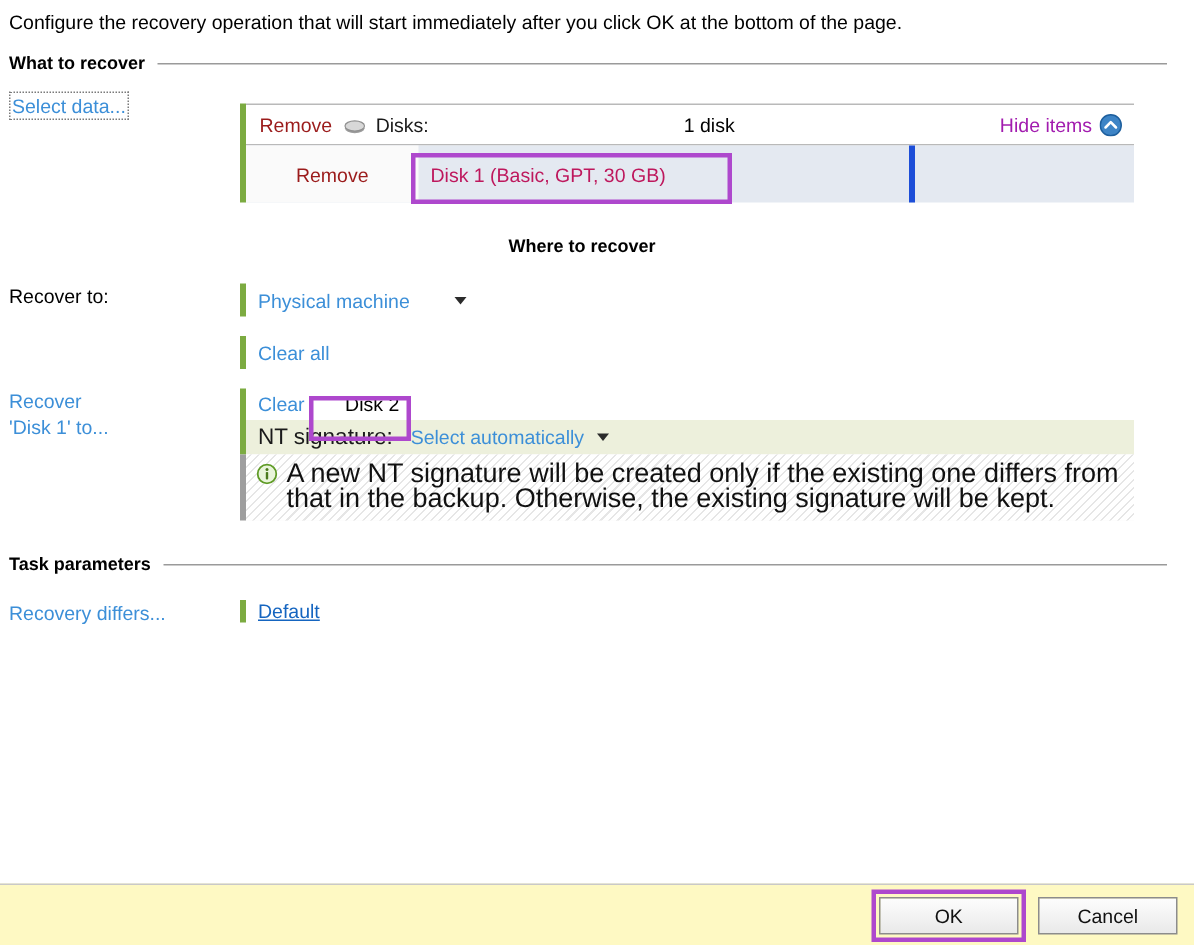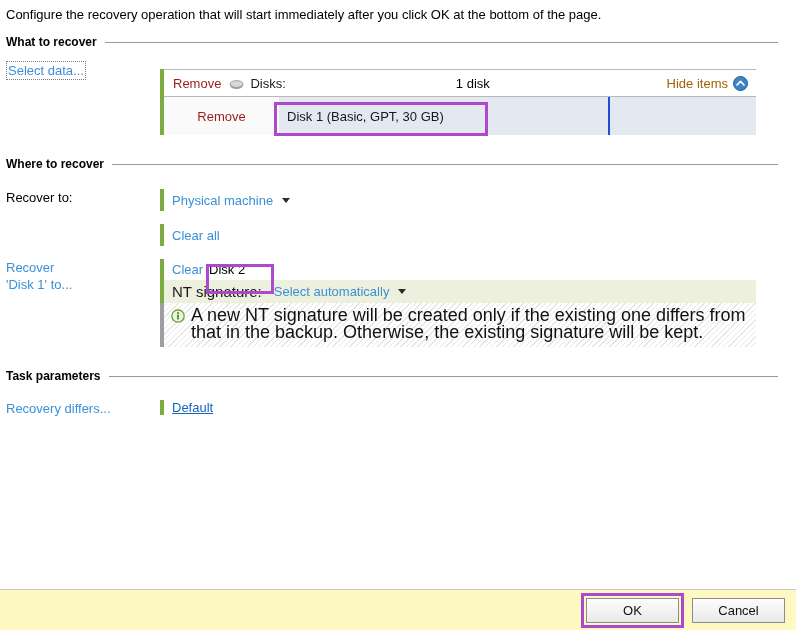--- a/index.html
+++ b/index.html
@@ -119,21 +119,21 @@
   .disks-header .count {
     margin-left: auto;
     font-size: 13px;
     color: #000;
   }
   .disks-header .hide-items {
     margin-left: auto;
     display: flex;
     align-items: center;
     gap: 5px;
-    color: #a16207;
+    color: #a21caf;
     cursor: pointer;
     font-size: 13px;
   }
 
   .disk-icon {
     display: inline-block;
     width: 15px;
     height: 11px;
     position: relative;
     vertical-align: middle;
@@ -161,42 +161,43 @@
     cursor: pointer;
     font-size: 13px;
     box-sizing: border-box;
   }
   .cell-name {
     flex: 1;
     display: flex;
     align-items: center;
     padding-left: 8px;
     font-size: 13px;
-    color: #0f172a;
-    border-right: 2px solid #1d4ed8;
+    color: #be185d;
+    border-right: 4px solid #1d4ed8;
     box-sizing: border-box;
   }
   .cell-tail {
     width: 146px;
     min-width: 146px;
   }
 
   
   .hl {
     position: absolute;
     border: 3px solid #AE48CD;
     box-sizing: border-box;
     pointer-events: none;
   }
 
   
   .wtr-row {
     display: flex;
     align-items: center;
     height: 22px;
+    gap: 21px;
   }
   .dropdown-caret {
     display: inline-block;
     width: 0; height: 0;
     border-left: 4px solid transparent;
     border-right: 4px solid transparent;
     border-top: 5px solid #2b2b2b;
     margin-left: 9px;
     vertical-align: middle;
     cursor: pointer;
@@ -316,21 +317,21 @@
       <div class="disks-row">
         <div class="cell-remove">Remove</div>
         <div class="cell-name">Disk 1 (Basic, GPT, 30 GB)</div>
         <div class="cell-tail"></div>
       </div>
     </div>
 
   </div>
 </div>
 
-<div class="section-head" style="margin-top:22px;">
+<div class="section-head" style="margin-top:22px;flex-direction:column;">
   <span class="title">Where to recover</span>
   <span class="rule"></span>
 </div>
 
 <div class="row" style="margin-top:18px;">
   <div class="leftcol">
     <span>Recover to:</span>
   </div>
   <div class="rightcol">
     <div class="accent wtr-row">

